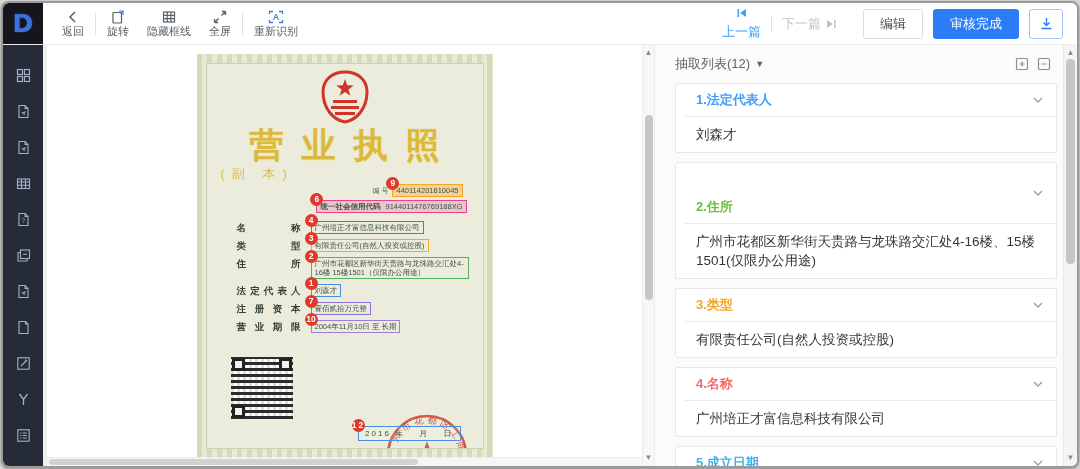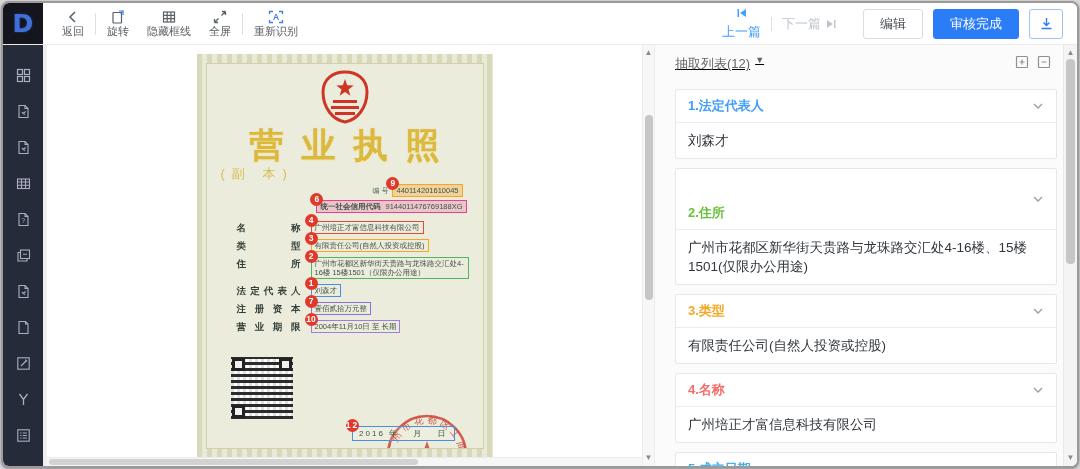--- a/index.html
+++ b/index.html
@@ -64,32 +64,32 @@
   .qr { width:62px; height:62px; margin-left:8px; background:
         repeating-linear-gradient(0deg,#2c2c2c 0 3px,rgba(255,255,255,.85) 3px 6px),
         repeating-linear-gradient(90deg,#2c2c2c 0 3px,#f2f2ec 3px 6px);
         position:relative; flex:0 0 62px; }
   .qr i { position:absolute; width:13px; height:13px; border:3px solid #222; background:#f2f2ec; }
   .qr i.tl { left:1px; top:1px; } .qr i.tr { right:1px; top:1px; } .qr i.bl { left:1px; bottom:1px; }
   .registrar { flex:1; position:relative; }
   .reg-label { position:absolute; left:88px; top:28px; font-size:10px; font-weight:bold; letter-spacing:5px; color:#37423c; }
   .reg-value { position:absolute; left:60px; top:48px; font-size:8.5px; color:#4a564e; letter-spacing:1px; }
   .seal { position:absolute; right:-4px; top:-8px; opacity:.92; }
-  .lic-date { position:absolute; right:28px; bottom:8px; }
+  .lic-date { position:absolute; right:22px; bottom:8px; }
   .lic-date .abox { font-size:8px; padding:2px 6px; letter-spacing:2px; background:rgba(255,255,255,.1); }
 
   
   .panel { width:422px; flex:0 0 422px; background:#fbfbfb; display:flex; min-width:0; }
   .panel-main { flex:1; padding:10px 6px 0 20px; overflow:hidden; }
-  .panel-head { display:flex; align-items:flex-start; margin-bottom:16px;text-decoration:underline; }
+  .panel-head { display:flex; align-items:center; margin-bottom:10px; }
   .panel-title { font-size:13px; color:#5f6469; }
   .panel-caret { font-size:9px; color:#5f6469; margin-left:5px; cursor:pointer; }
   .panel-tools { margin-left:auto; display:flex; gap:8px; padding-right:6px; }
   .panel-tools svg { cursor:pointer; }
-  .card { background:#fff; border:1px solid #e7e7e7; border-radius:2px; margin-bottom:9px; }
+  .card { background:#fff; border:1px solid #e7e7e7; border-radius:2px; margin-bottom:9px;padding-left:8px; }
   .card-label-row { display:flex; align-items:center; padding:7px 12px; border-bottom:1px solid #ececec; cursor:pointer; }
   .card-label { font-size:13px; font-weight:bold; }
   .card-chevron { margin-left:auto; color:#9a9fa6; display:flex; }
   .card-value { font-size:13.5px; color:#32373c; padding:8px 12px; line-height:19px; min-height:20px; }
   .panel-scroll { width:14px; flex:0 0 14px; background:#f4f4f4; border-left:1px solid #e9e9e9; position:relative; }
   .panel-scroll .arrow { position:absolute; left:0; width:100%; text-align:center; font-size:8px; color:#8a8a8a; line-height:12px; cursor:pointer; }
   .panel-scroll .arrow.up { top:2px; } .panel-scroll .arrow.down { bottom:2px; }
   .panel-scroll .vscroll-thumb { top:14px; height:205px; width:9px; }
 </style>
 </head>

